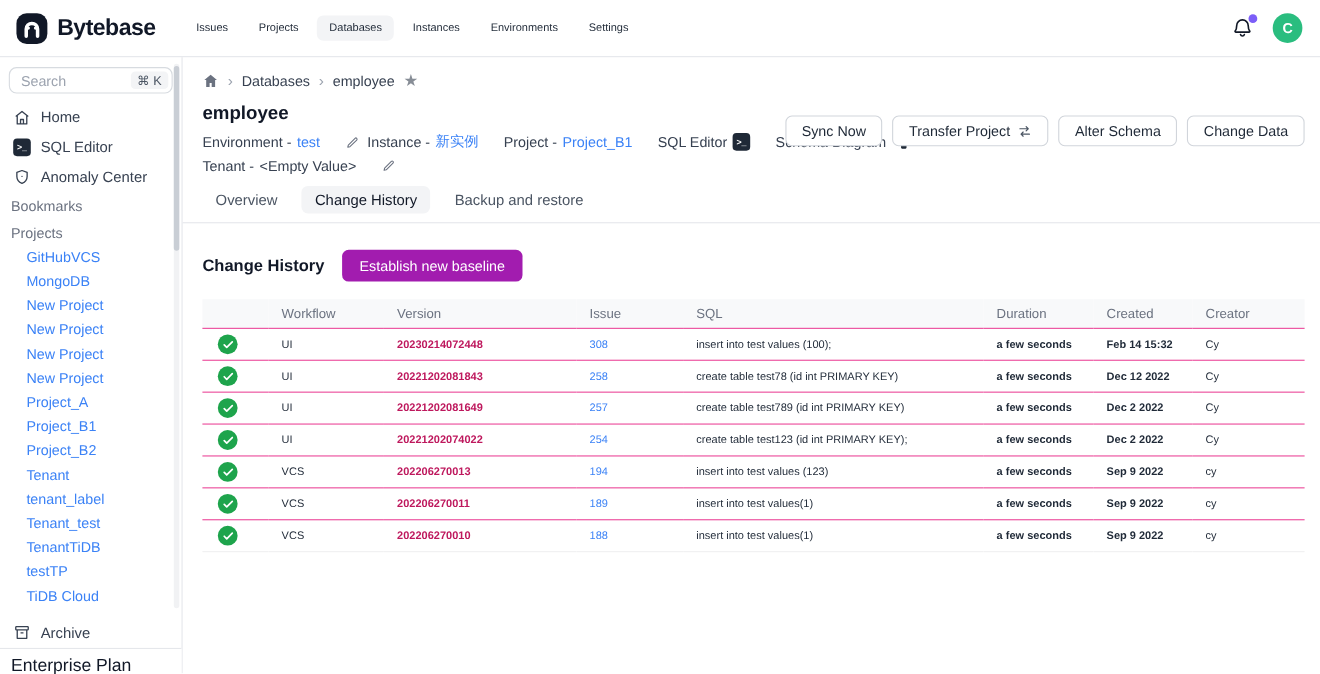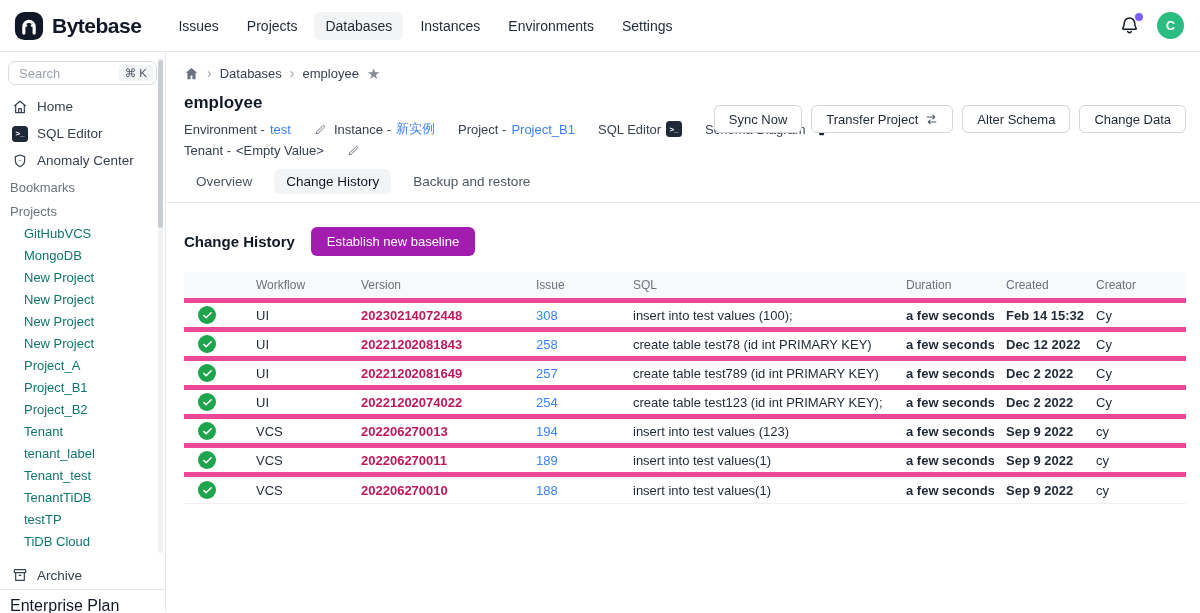--- a/index.html
+++ b/index.html
@@ -10,21 +10,21 @@
   }
   
   .topnav {
     height: 52px; display: flex; align-items: center;
     padding: 0 16px 0 14px; border-bottom: 1px solid #e5e7eb;
   }
   .brand { display: flex; align-items: center; gap: 8px; cursor: pointer; }
   .brand-name { font-size: 21px; font-weight: 800; letter-spacing: -0.5px; color: #111827; }
   .nav-items { display: flex; align-items: center; gap: 6px; margin-left: 26px; }
   .nav-item {
-    padding: 6px 11px; border-radius: 6px; font-size: 14px; color: #1f2937; cursor: pointer;
+    padding: 6px 11px; border-radius: 6px; font-size: 10px; color: #1f2937; cursor: pointer;
   }
   .nav-item.active { background: #f3f4f6; }
   .nav-right { margin-left: auto; display: flex; align-items: center; gap: 16px; }
   .bell-wrap { position: relative; width: 22px; height: 22px; cursor: pointer; }
   .bell-dot {
     position: absolute; top: -2px; right: -2px; width: 8px; height: 8px;
     border-radius: 50%; background: #7c5ef8;
   }
   .avatar {
     width: 27px; height: 27px; border-radius: 50%; background: #2abd7f;
@@ -53,21 +53,21 @@
   }
   .term-icon {
     width: 16px; height: 16px; background: #1f2937; border-radius: 3.5px;
     color: #fff; font-size: 8px; font-weight: 700;
     display: inline-flex; align-items: center; justify-content: center; flex: none;
   }
   .side-label { margin-top: 6px; height: 18px; color: #6b7280; font-size: 13px; padding-left: 2px; }
   .side-projects { }
   .side-proj-item {
     height: 22px; display: flex; align-items: center; padding-left: 16px;
-    font-size: 13px; color: #0f766e; cursor: pointer; white-space: nowrap;
+    font-size: 13px; color: #3b82f6; cursor: pointer; white-space: nowrap;
   }
   .archive-item {
     margin-top: 10px; height: 26px; display: flex; align-items: center; gap: 9px;
     padding: 0 4px; font-size: 13.5px; color: #374151; cursor: pointer;
   }
   .plan {
     position: absolute; left: 0; right: 0; bottom: 0; height: 23px;
     border-top: 1px solid #e5e7eb; padding: 7px 10px 0; font-size: 16px; color: #111827;
     background: #fff;
   }
@@ -117,21 +117,21 @@
     height: 29px; padding: 0 16px; background: #a21caf; border: none; border-radius: 6px;
     color: #fff; font-size: 13px; font-weight: 500; cursor: pointer; font-family: inherit;
   }
   
   .history-table { width: 100%; border-collapse: collapse; margin-top: 16px; table-layout: fixed; }
   .history-table th {
     background: #f8f9fa; color: #6b7280; font-size: 12px; font-weight: 500;
     text-align: left; padding: 6px 12px; height: 26px;
   }
   .history-table td {
-    padding: 0 12px; height: 29px; border-top: 5px solid #ec4899; font-size: 13px;
+    padding: 0 12px; height: 29px; border-top: 1px solid #ec4899; font-size: 10px;
     white-space: nowrap; overflow: hidden; margin-top: 40px;
   }
   .history-table tbody tr:last-child td { border-bottom: 1px solid #f0f0f1; }
   td.c-status { padding-left: 14px; }
   .check-circle {
     width: 18px; height: 18px; border-radius: 50%; background: #1ea44c;
     display: inline-flex; align-items: center; justify-content: center;
   }
   .c-version { font-weight: 700; color: #be185d; }
   .c-issue a, .c-issue span { color: #3b82f6; font-weight: 500; cursor: pointer; }

